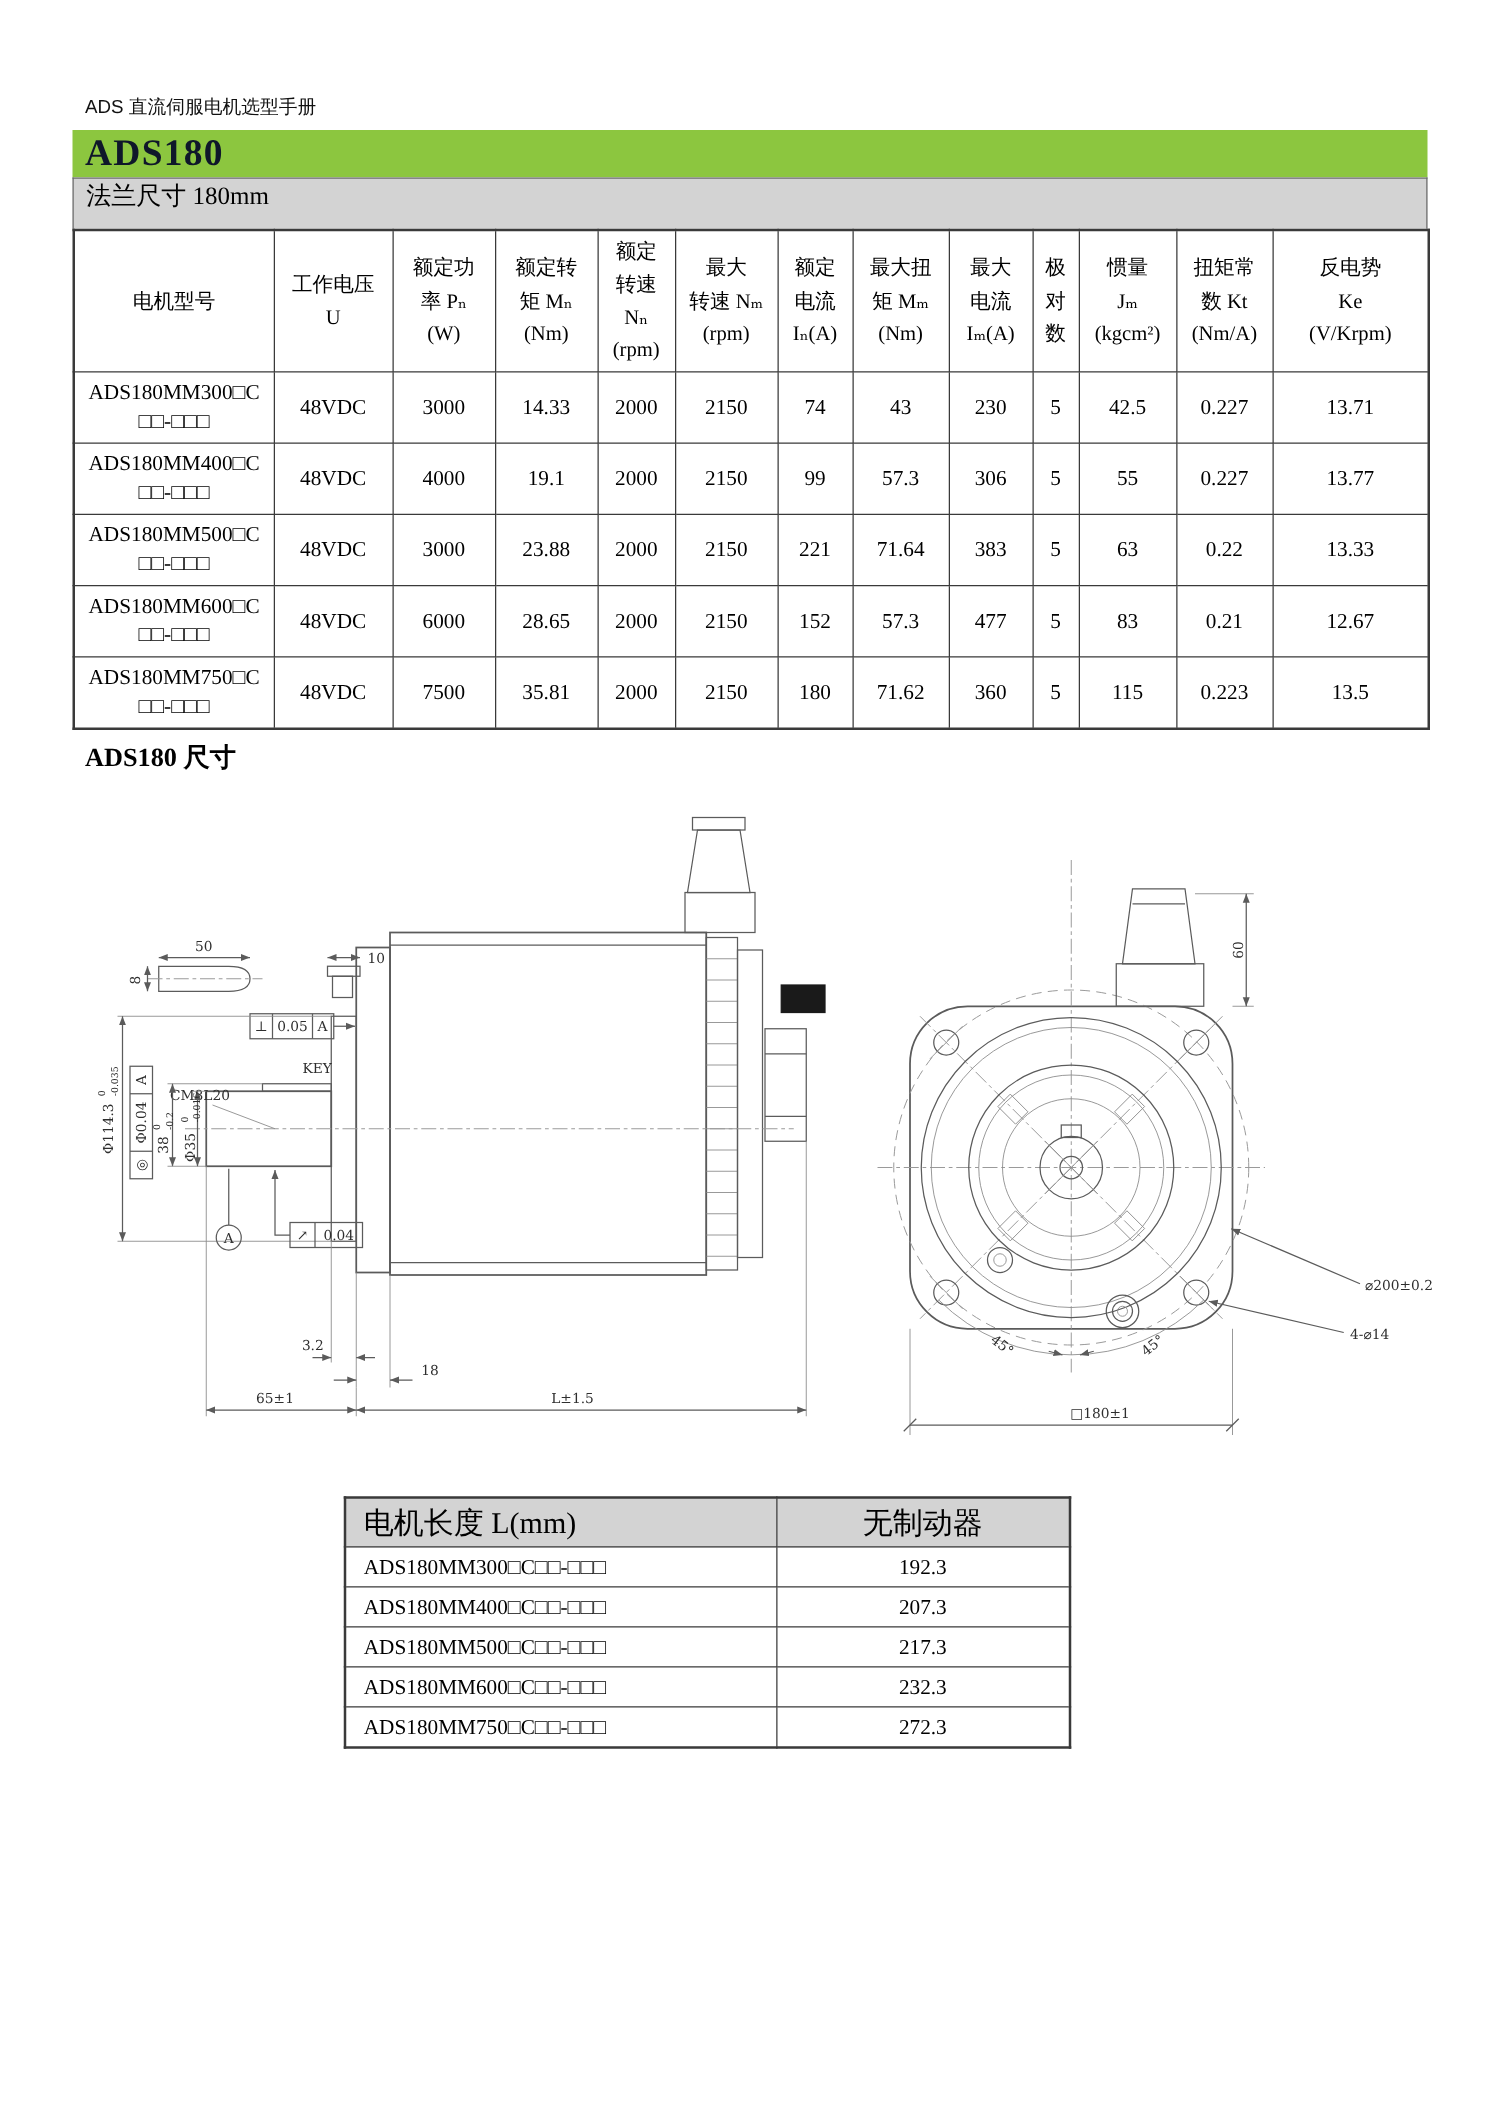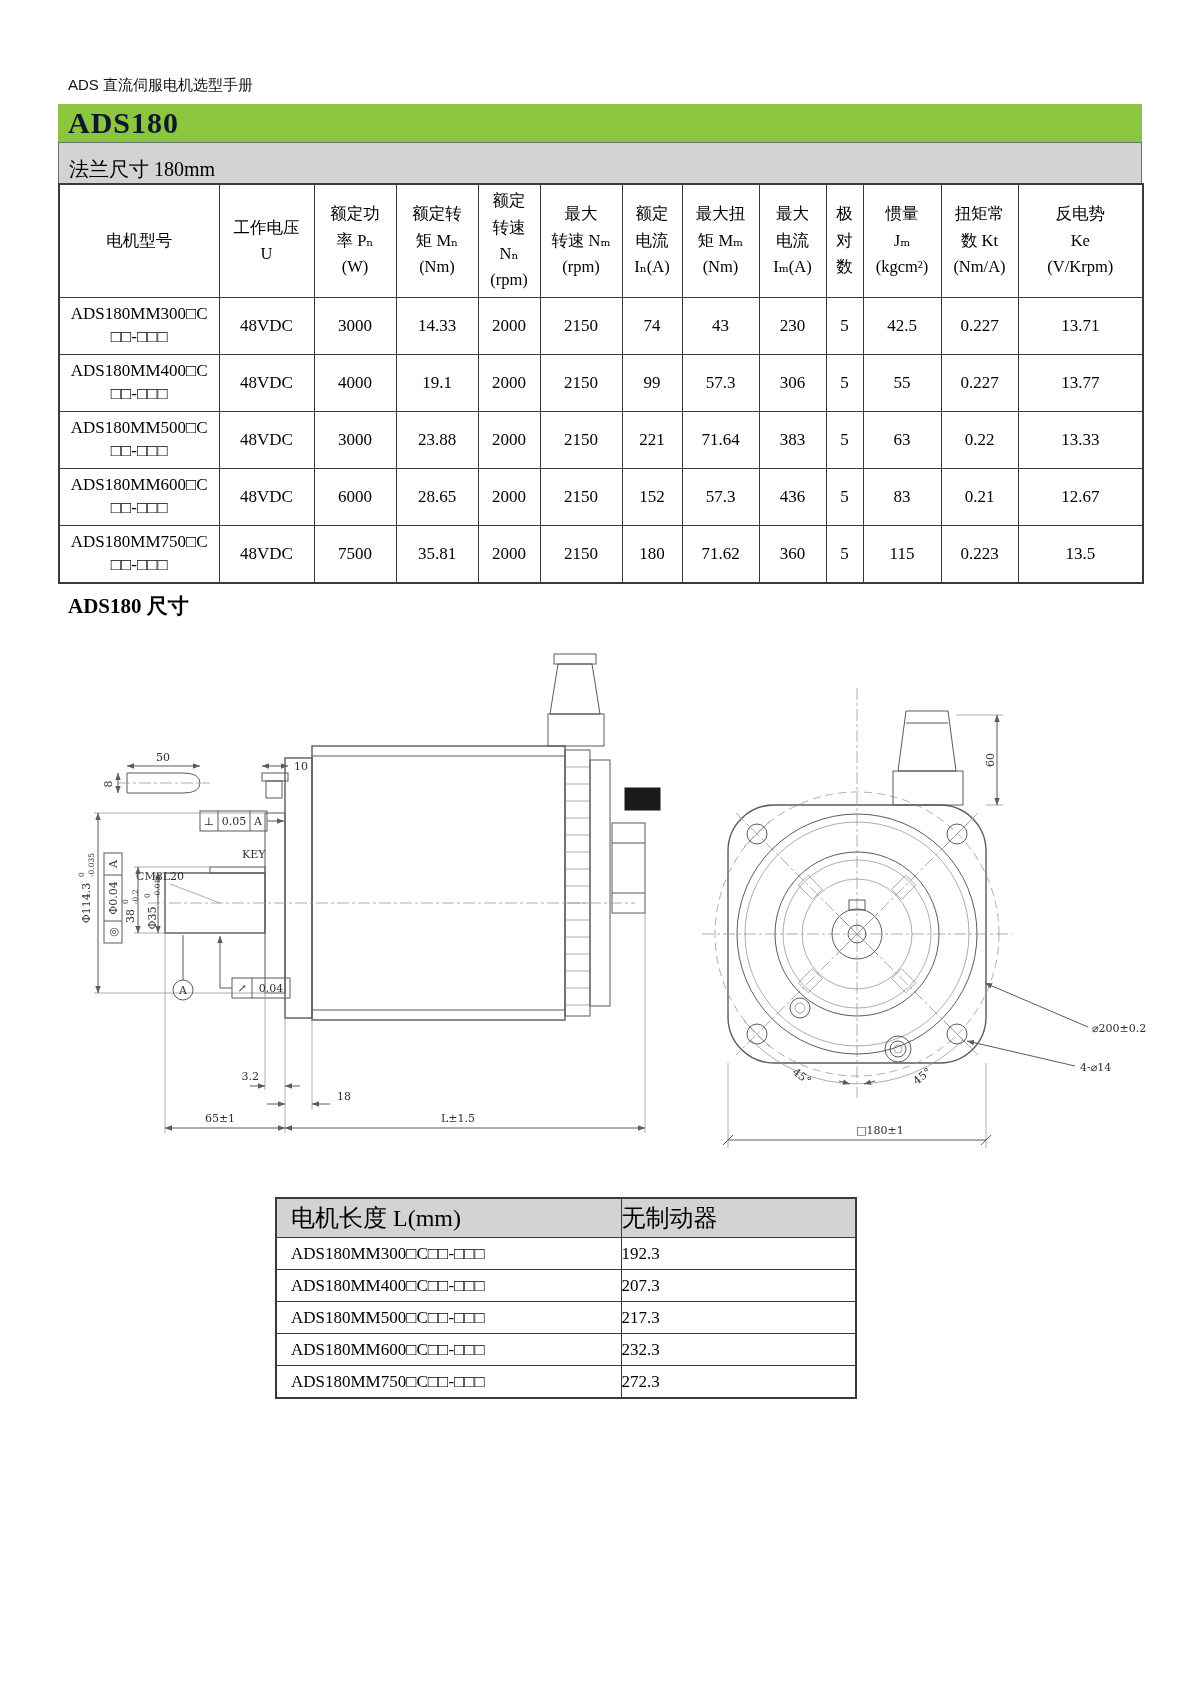--- a/index.html
+++ b/index.html
@@ -4,21 +4,21 @@
 <style>
   html,body{margin:0;padding:0;background:#fff;}
   .page{position:relative;width:1176px;height:1697px;background:#fff;overflow:hidden;
         font-family:"Liberation Serif","DejaVu Serif",serif;color:#000;}
   .doc-header{position:absolute;left:68px;top:76px;font-family:"Liberation Sans","DejaVu Sans",sans-serif;
         font-size:15px;color:#111;}
   .green-banner{position:absolute;left:58px;top:104px;width:1084px;height:38px;background:#8CC63F;
         display:flex;align-items:center;}
   .green-banner span{font-weight:bold;font-size:30px;color:#0f172a;padding-left:10px;letter-spacing:1px;}
   .flange-banner{position:absolute;left:58px;top:142px;width:1082px;height:40px;background:#D3D3D3;
-        border:1px solid #6e6e6e;border-bottom:none;display:flex;align-items:flex-end;}
+        border:1px solid #6e6e6e;border-bottom:none;display:flex;align-items:flex-start;}
   .flange-banner span{font-size:20px;padding-left:10px;}
   table.spec{position:absolute;left:58px;top:183px;width:1084px;border-collapse:collapse;
         table-layout:fixed;border:2px solid #3a3a3a;}
   table.spec th,table.spec td{border:1px solid #3a3a3a;text-align:center;vertical-align:middle;
         font-weight:normal;padding:0;}
   table.spec th{font-size:16.5px;white-space:pre-line;line-height:1.6;height:112px;}
   table.spec td{font-size:17px;height:56px;line-height:1.35;}
   .dim-title{position:absolute;left:68px;top:592px;font-size:21px;font-weight:bold;}
   svg.drawing{position:absolute;left:60px;top:628px;}
   .dln{stroke:#5b5b5b;stroke-width:1;fill:none;}
@@ -27,21 +27,21 @@
   .cl{stroke:#9a9a9a;stroke-width:0.8;fill:none;stroke-dasharray:12 3 3 3;}
   .dash{stroke:#9a9a9a;stroke-width:0.8;fill:none;stroke-dasharray:8 5;}
   .dtx{font-family:"DejaVu Serif",serif;font-size:11px;fill:#2e2e2e;}
   .dtol{font-family:"DejaVu Serif",serif;font-size:7.5px;fill:#2e2e2e;}
   table.len{position:absolute;left:275px;top:1197px;width:580px;border-collapse:collapse;
         table-layout:fixed;border:2px solid #3a3a3a;}
   table.len th,table.len td{border:1px solid #3a3a3a;padding:0;}
   table.len th{background:#D3D3D3;font-weight:normal;font-size:24px;height:38px;}
   table.len th.l,table.len td.l{text-align:left;padding-left:14px;}
   table.len td{font-size:17px;height:31px;}
-  table.len td.c,table.len th.c{text-align:left;}
+  table.len td.c,table.len th.c{text-align:center;}
 </style>
 </head>
 <body>
 
 <div class="page">
 
   <div class="doc-header">ADS 直流伺服电机选型手册</div>
 
   <div class="green-banner">
     <span>ADS180</span>
@@ -154,21 +154,21 @@
     </tr>
     <tr>
       <td><span>ADS180MM600□C</span><br><span>□□-□□□</span></td>
       <td>48VDC</td>
       <td>6000</td>
       <td>28.65</td>
       <td>2000</td>
       <td>2150</td>
       <td>152</td>
       <td>57.3</td>
-      <td>436</td>
+      <td>477</td>
       <td>5</td>
       <td>83</td>
       <td>0.21</td>
       <td>12.67</td>
     </tr>
     <tr>
       <td><span>ADS180MM750□C</span><br><span>□□-□□□</span></td>
       <td>48VDC</td>
       <td>7500</td>
       <td>35.81</td>

